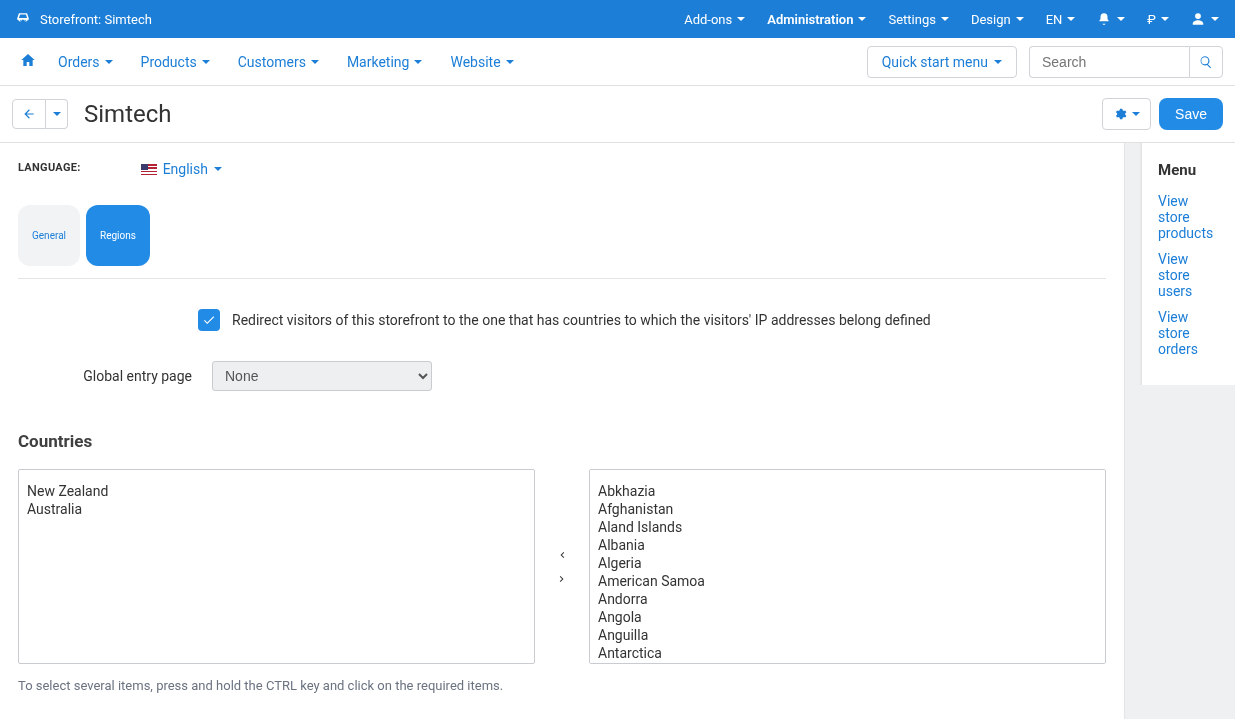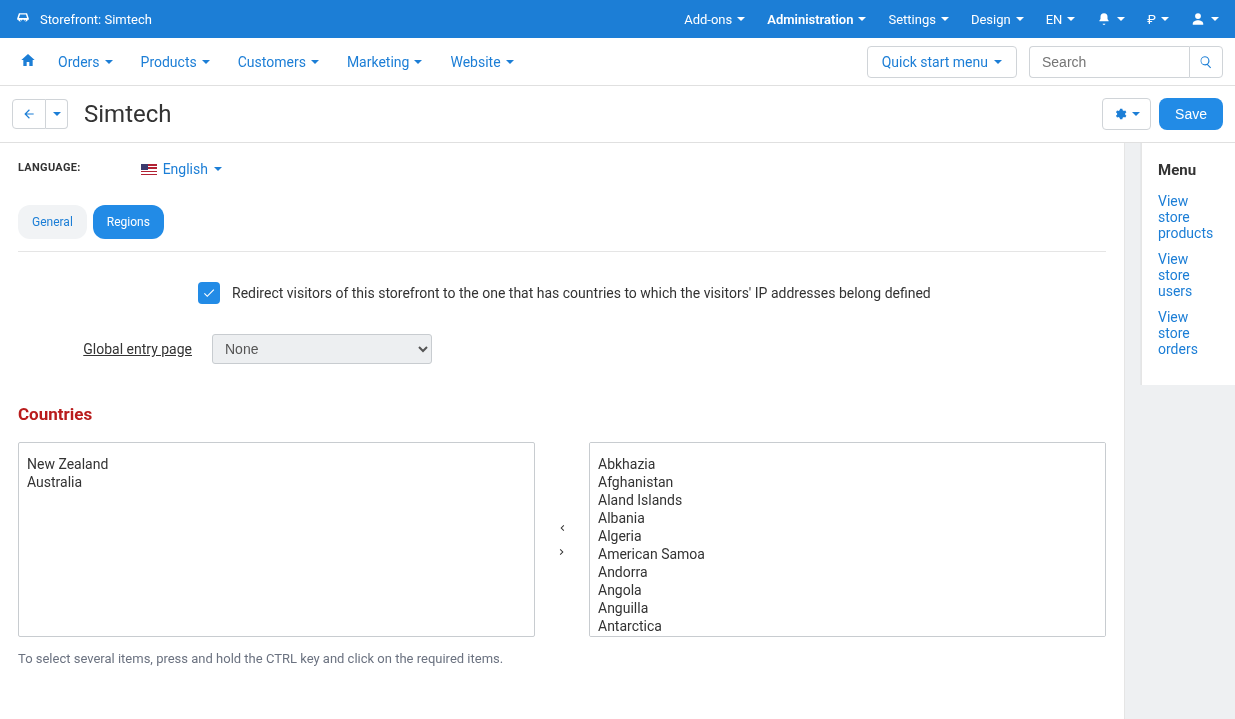--- a/index.html
+++ b/index.html
@@ -46,37 +46,37 @@
 
 
 .lang-row { display: flex; gap: 60px; margin-bottom: 28px; }
 .lang-label { font-size: 11px; font-weight: 700; color: #333; letter-spacing: 0.3px; }
 .lang-select { display: flex; align-items: center; gap: 6px; color: #1c7ed6; cursor: pointer; font-size: 14px; }
 .flag { width: 16px; height: 11px; background: linear-gradient(to bottom, #b22234 0%, #b22234 15%, #fff 15%, #fff 30%, #b22234 30%, #b22234 45%, #fff 45%, #fff 60%, #b22234 60%, #b22234 75%, #fff 75%, #fff 90%, #b22234 90%); position: relative; display: inline-block; }
 .flag::before { content: ''; position: absolute; top: 0; left: 0; width: 7px; height: 6px; background: #3c3b6e; }
 
 
 .tabs { display: flex; gap: 6px; margin-bottom: 12px; }
-.tab { padding: 10px 14px; border-radius: 12px; font-size: 12px; cursor: pointer; }
+.tab { padding: 25px 14px; border-radius: 12px; font-size: 10px; cursor: pointer; }
 .tab.inactive { background: #f1f3f5; color: #1c7ed6; }
 .tab.active { background: #228be6; color: #fff; }
 .tab-hr { border: none; border-top: 1px solid #e5e5e5; margin-bottom: 30px; }
 
 
 .check-row { display: flex; align-items: center; gap: 12px; margin-left: 180px; margin-bottom: 30px; }
 .checkbox { width: 22px; height: 22px; background: #228be6; border-radius: 4px; display: flex; align-items: center; justify-content: center; color: #fff; cursor: pointer; flex-shrink: 0; }
 .check-label { color: #333; font-size: 14px; }
 
 
 .select-row { display: flex; align-items: center; gap: 20px; margin-left: 54px; margin-bottom: 40px; }
-.select-label { color: #333; font-size: 14px; width: 120px; text-align: right; text-decoration: underline; }
+.select-label { color: #333; font-size: 14px; width: 120px; text-align: right; }
 .select-box { width: 220px; height: 30px; border: 1px solid #c8ccd0; background: #edeff1; border-radius: 3px; padding: 0 8px; font-size: 14px; color: #555; }
 
 
-.countries-title { font-size: 17px; font-weight: 700; margin-bottom: 18px; color: #b91c1c; }
+.countries-title { font-size: 17px; font-weight: 700; margin-bottom: 18px; color: #404040; }
 .dual-list { display: flex; align-items: center; gap: 18px; }
 .listbox { width: 517px; height: 195px; border: 1px solid #c8ccd0; border-radius: 2px; overflow-y: scroll; padding: 12px 0; background: #fff; }
 .listbox-item { padding: 1px 8px; font-size: 14px; color: #333; cursor: pointer; }
 .list-controls { display: flex; flex-direction: column; gap: 6px; color: #333; }
 .list-ctrl-btn { cursor: pointer; width: 18px; height: 18px; display: flex; align-items: center; justify-content: center; }
 .hint-text { color: #6b7280; font-size: 13px; margin-top: 14px; }
 
 </style>
 </head>
 <body>

